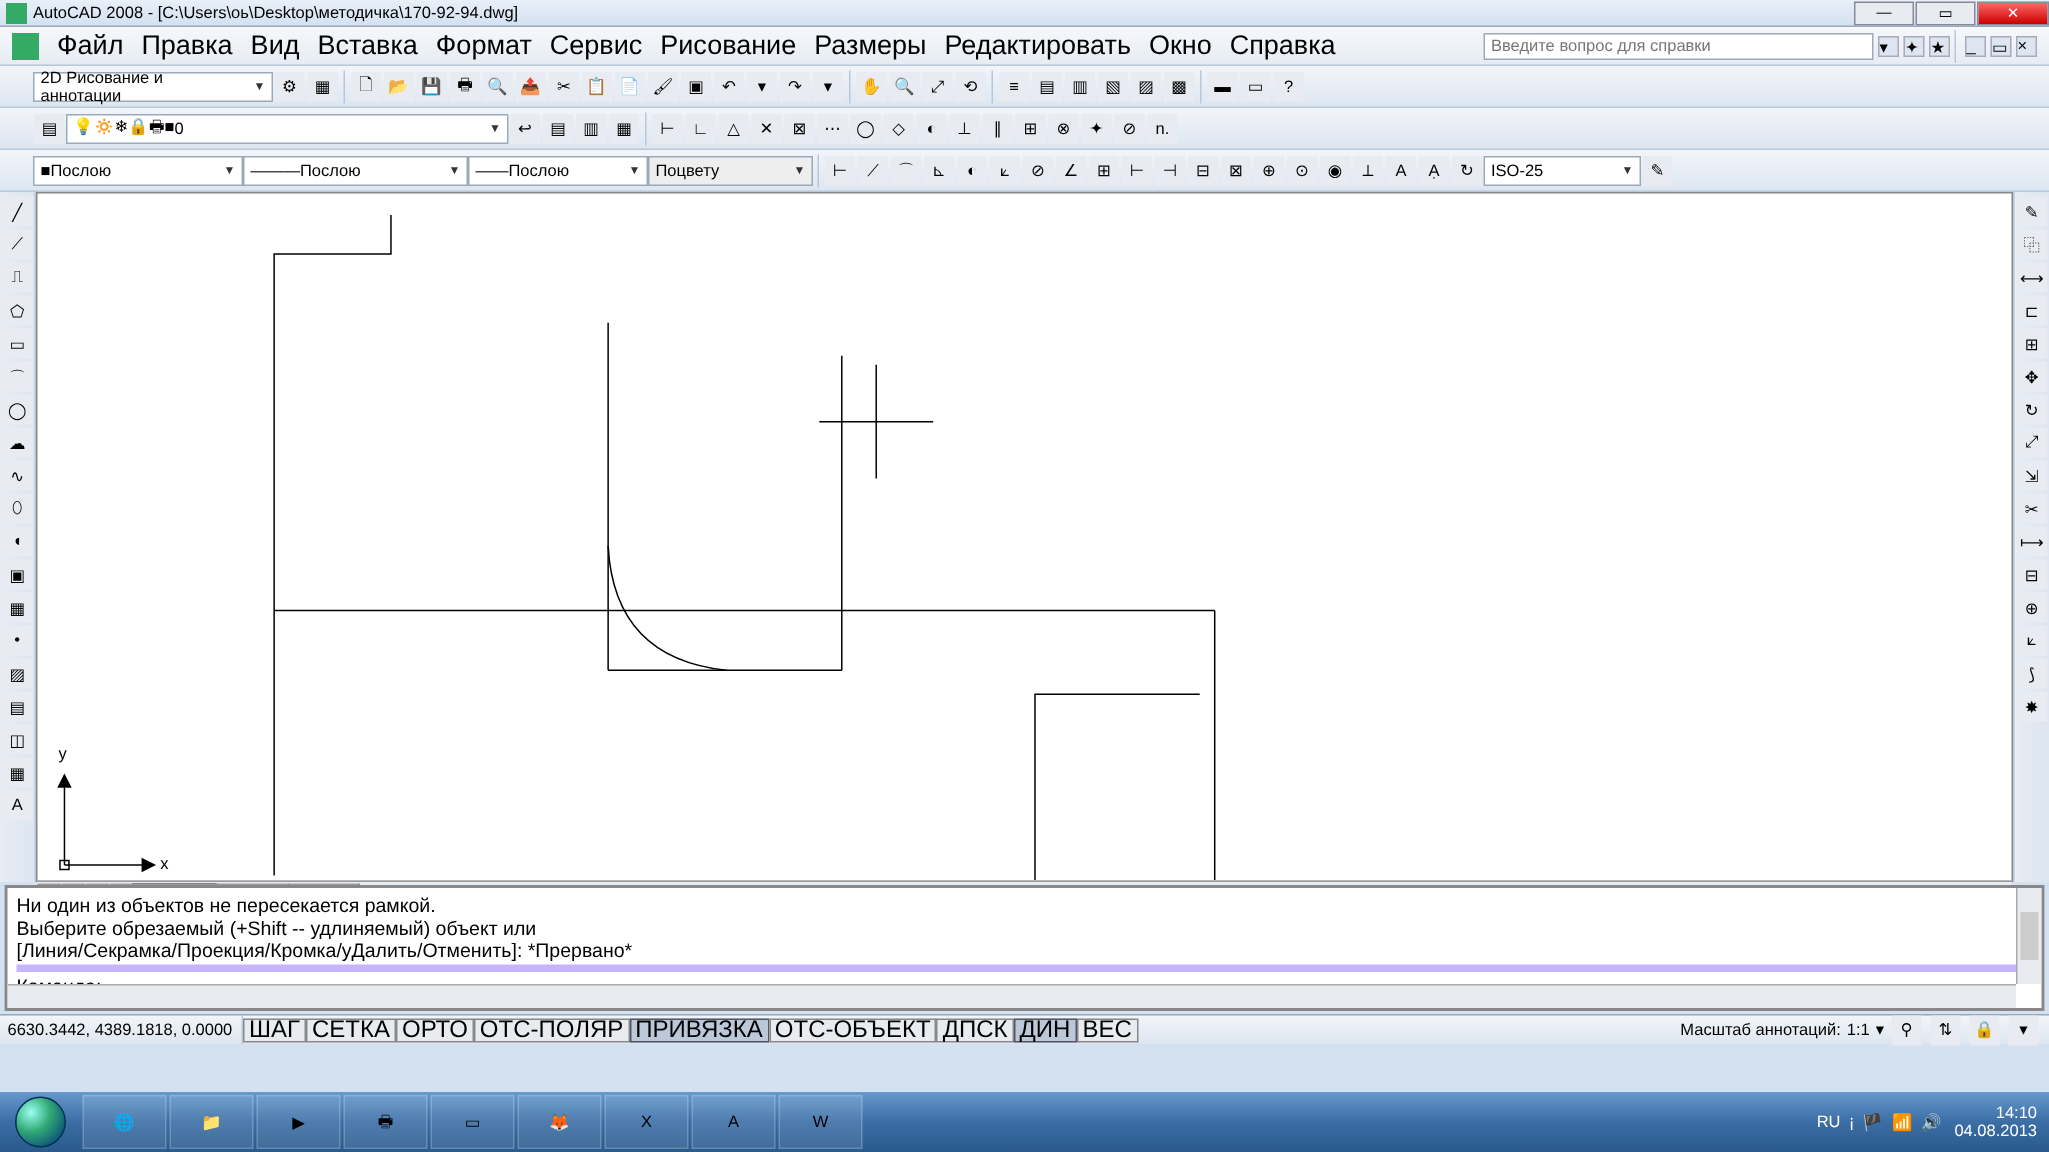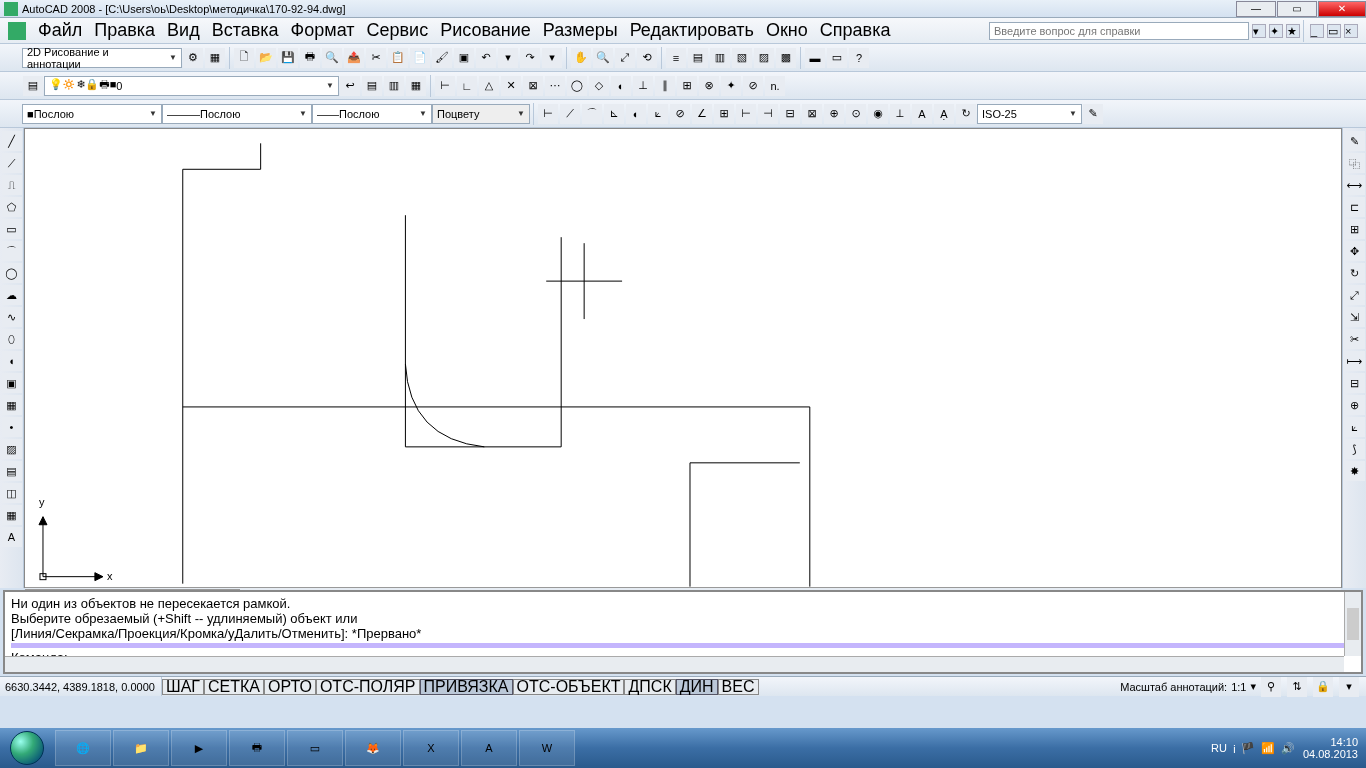--- a/index.html
+++ b/index.html
@@ -186,21 +186,21 @@
   <div class="tb-combo" style="width:150px">
     <span>——— </span>
       <span>Послою</span>
     <span class="dd-arrow" style="margin-left:auto">▼</span>
   </div>
   <div class="tb-combo" style="width:120px">
     <span>—— </span>
       <span>Послою</span>
     <span class="dd-arrow" style="margin-left:auto">▼</span>
   </div>
-  <div class="tb-combo" style="width:98px;background:#eee">
+  <div class="tb-combo" style="width:110px;background:#eee">
     <span>Поцвету</span>
     <span class="dd-arrow" style="margin-left:auto">▼</span>
   </div>
   <span class="tb-sep"></span>
   <div class="tb-btn">⊢</div>
   <div class="tb-btn">⟋</div>
   <div class="tb-btn">⌒</div>
   <div class="tb-btn">⊾</div>
   <div class="tb-btn">◐</div>
   <div class="tb-btn">⟀</div>

